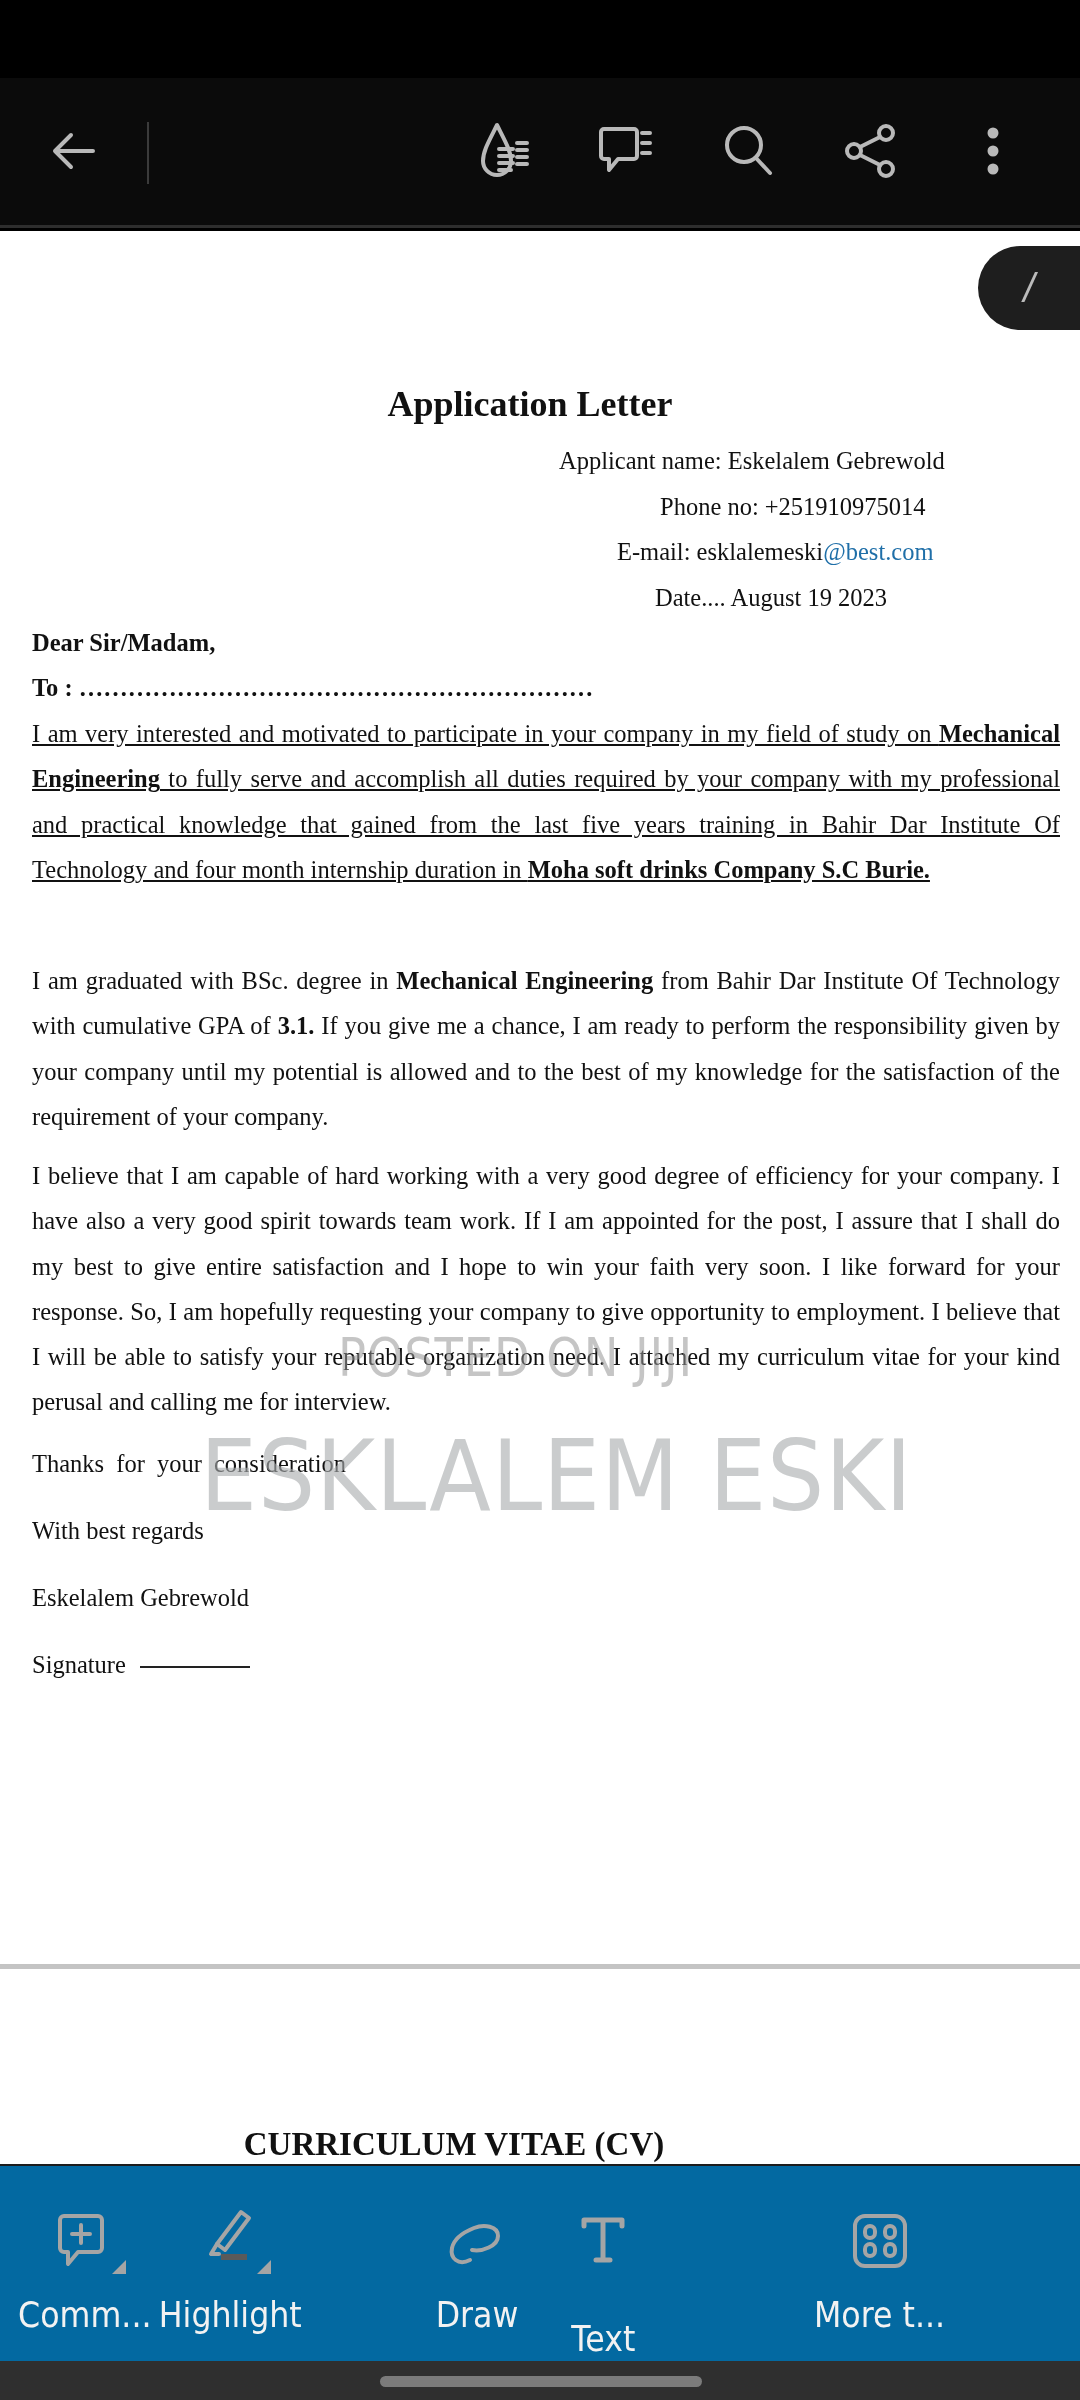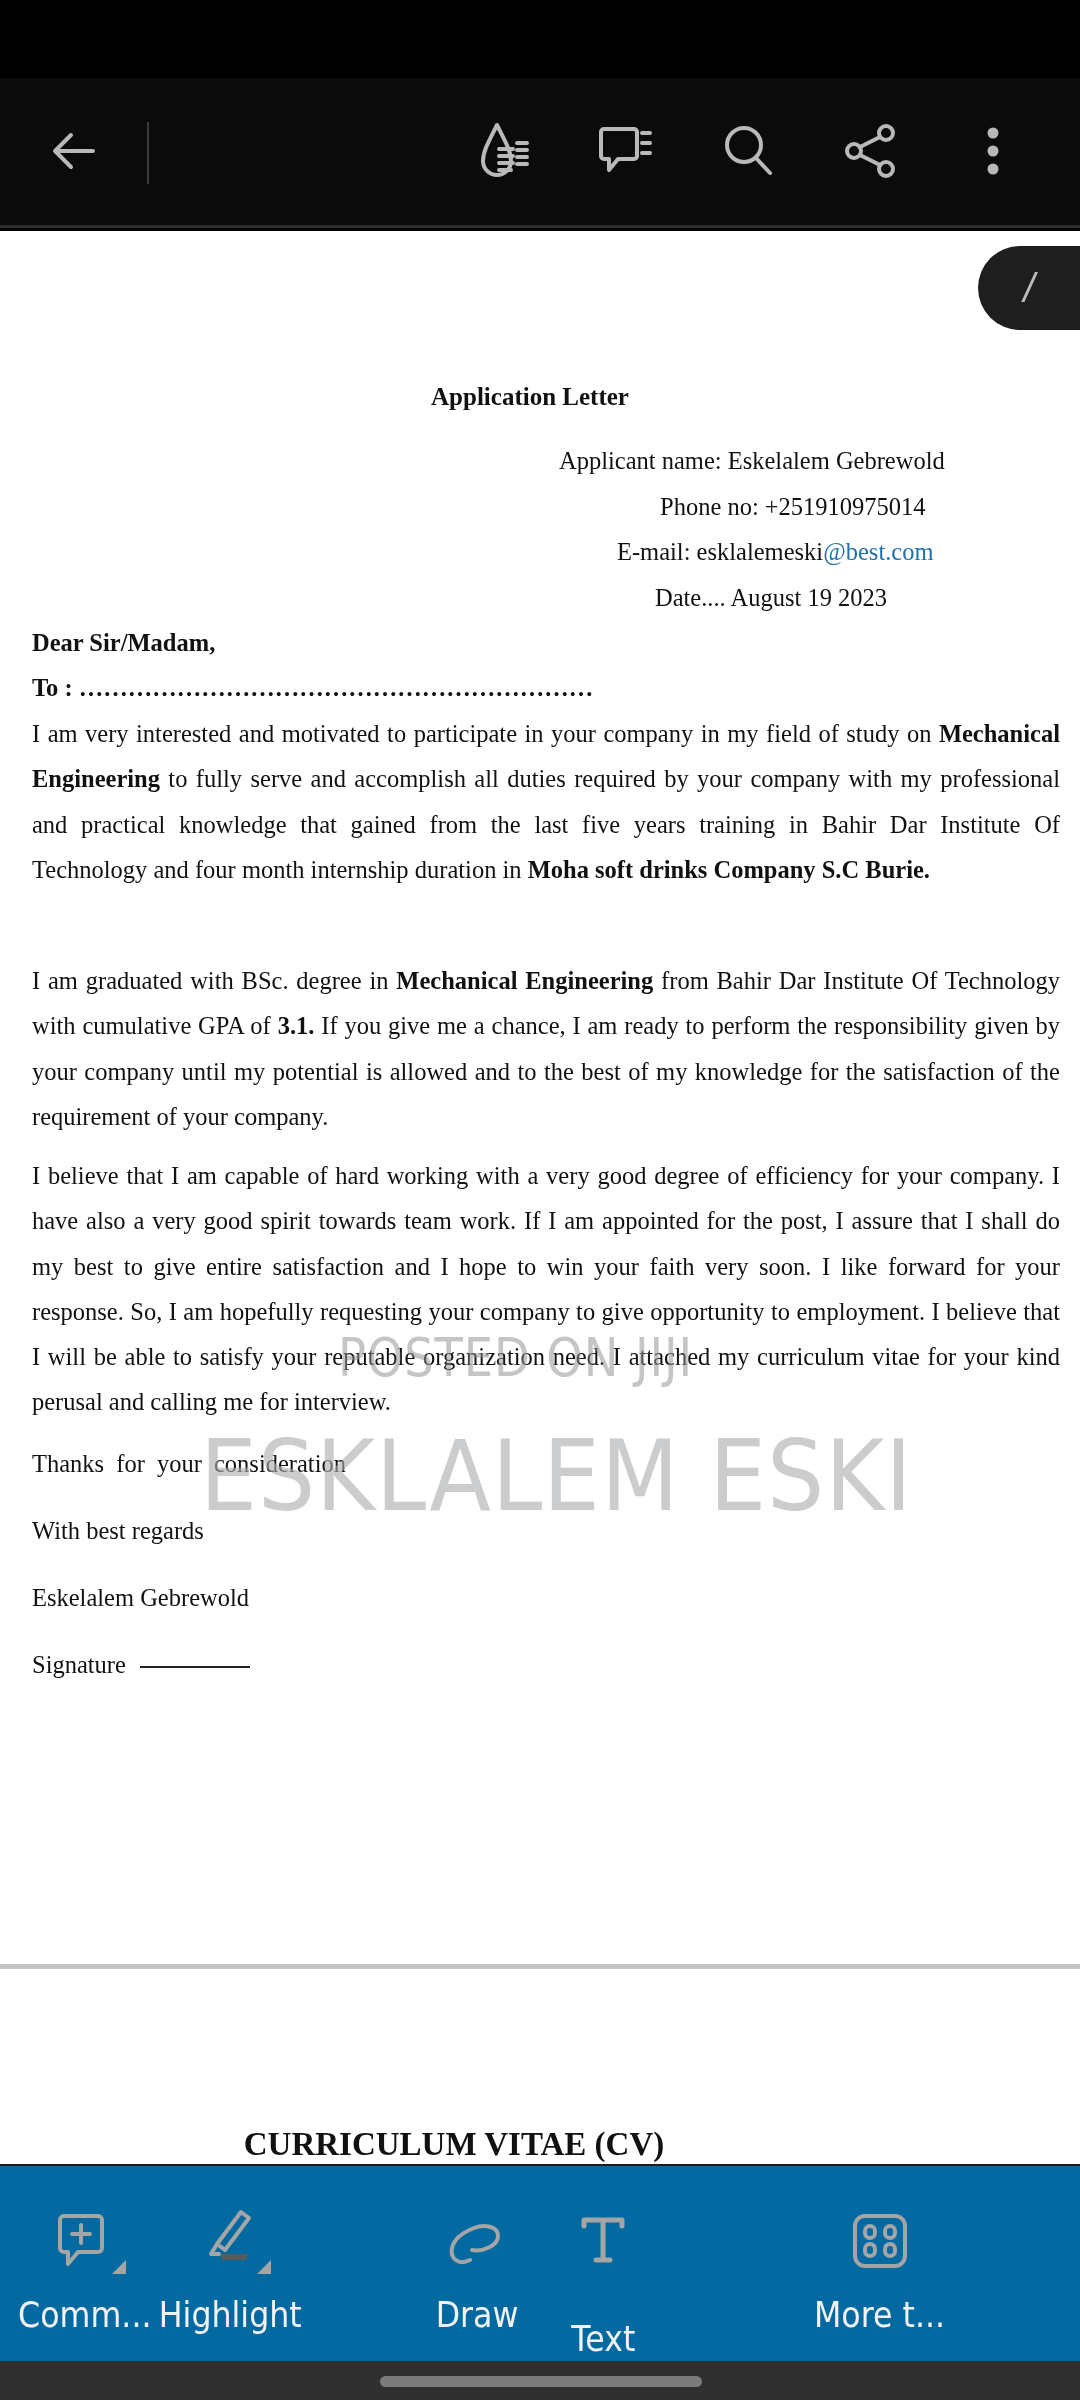--- a/index.html
+++ b/index.html
@@ -12,21 +12,21 @@
   .top-bar .btn { position: absolute; top: 40px; width: 70px; height: 70px; display: flex; align-items: center; justify-content: center; cursor: pointer; }
   .top-bar svg { stroke: #b9b9b9; fill: none; stroke-width: 4; stroke-linecap: round; stroke-linejoin: round; }
   .top-bar .divider { position: absolute; left: 147px; top: 44px; width: 2px; height: 62px; background: #3b3b3b; }
 
   .doc { position: absolute; left: 0; top: 231px; width: 1080px; height: 1933px; background: #fff; overflow: hidden; }
   .page-sep { position: absolute; left: 0; top: 1733px; width: 1080px; height: 5px; background: #c4c4c4; }
 
   .page-pill { position: absolute; right: 0; top: 15px; width: 102px; height: 84px; background: #1e1e1e; border-radius: 42px 0 0 42px; display: flex; align-items: center; justify-content: center; color: #bbb; font-size: 40px; font-style: italic; }
 
   .letter { position: absolute; left: 32px; top: 0; width: 1028px; font-family: "Liberation Serif", serif; color: #111; font-size: 24.5px; }
-  .title { position: absolute; left: 0; width: 1028px; top: 152px; text-align: center; font-weight: bold; font-size: 25px; padding-left: 0; }
+  .title { position: absolute; left: 0; width: 1028px; top: 152px; text-align: center; font-weight: bold; font-size: 36px; padding-left: 0; }
   .title span { position: relative; left: -16px; }
   .hdr-line { position: absolute; white-space: nowrap; font-size: 24.5px; }
   .email-link { color: #1f6fa8; }
 
   .para { position: absolute; left: 0; width: 1028px; text-align: justify; line-height: 45.3px; }
   .para b { font-weight: bold; }
   .line { position: absolute; white-space: nowrap; }
   .sig-line { display: inline-block; width: 110px; height: 2px; background: #222; vertical-align: middle; margin-left: 14px; }
 
   .wm-small { position: absolute; left: 338px; top: 1095px; font-family: "DejaVu Sans", sans-serif; font-size: 54px; color: rgba(150,150,150,0.55); letter-spacing: 1px; transform: scaleX(0.86); transform-origin: left; white-space: nowrap; }
@@ -115,21 +115,21 @@
     <div class="hdr-line" style="left:527px; top:216px;">Applicant name: Eskelalem Gebrewold</div>
     <div class="hdr-line" style="left:628px; top:262px;">Phone no: +251910975014</div>
     <div class="hdr-line" style="left:585px; top:307px;">
       <span>E-mail: esklalemeski</span><span class="email-link">@best.com</span>
     </div>
     <div class="hdr-line" style="left:623px; top:353px;">Date....  August 19  2023</div>
 
     <div class="line" style="left:0; top:398px; font-weight:bold;">Dear Sir/Madam,</div>
     <div class="line" style="left:0; top:443px; font-weight:bold;">To : ………………………………………………………</div>
 
-    <div class="para" style="top:480px;">
+    <div class="para" style="top:480px;text-decoration:underline;">
       <span>I am very interested and motivated to participate in your company in my field of study on </span><b>Mechanical Engineering</b><span> to fully serve and accomplish all duties required by your company with my professional and practical knowledge that gained from the last five years training in Bahir Dar Institute Of Technology and four month internship duration in </span><b>Moha soft drinks Company  S.C Burie.</b>
     </div>
 
     <div class="para" style="top:727px;">
       <span>I am graduated with BSc. degree in </span><b>Mechanical Engineering</b><span> from Bahir Dar Institute Of Technology with cumulative GPA of </span><b>3.1.</b><span> If you give me a chance, I am ready to perform the responsibility given by your company until my potential is allowed and to the best of my knowledge for the satisfaction of the requirement of your company.</span>
     </div>
 
     <div class="para" style="top:922px;">I believe that I am capable of hard working with a very good degree of efficiency for your company. I have also a very good spirit towards team work. If I am appointed for the post, I assure that I shall do my best to give entire satisfaction and I hope to win your faith very soon. I like forward for your response. So, I am hopefully requesting your company to give opportunity to employment. I believe that I will be able to satisfy your reputable organization need. I attached my curriculum vitae for your kind perusal and calling me for interview.</div>
 
     <div class="line" style="left:0; top:1219px; word-spacing:6px;">Thanks  for  your  consideration</div>

